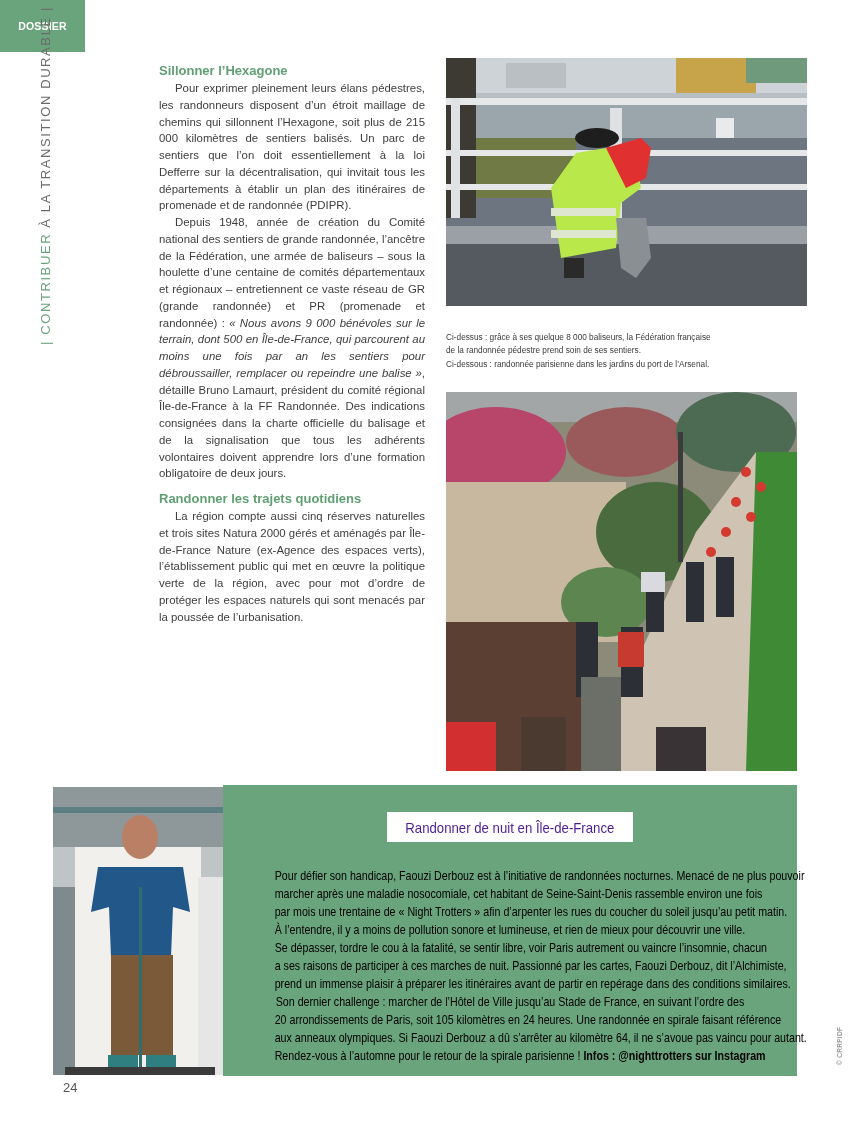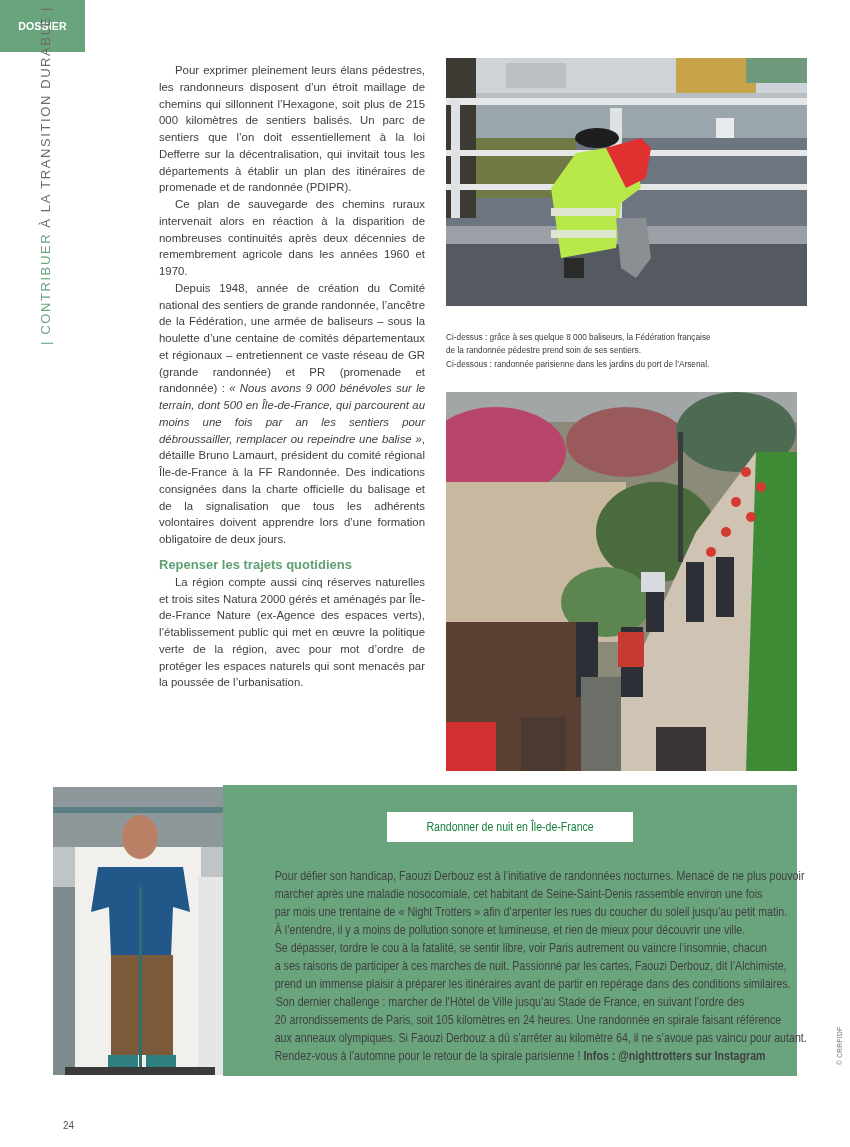--- a/index.html
+++ b/index.html
@@ -51,61 +51,61 @@
     transform: scaleX(0.86); transform-origin: left top;
   }
   .caption div { white-space: nowrap; }
 
   .box {
     position: absolute; left: 223px; top: 785px; width: 574px; height: 291px;
     background: #6aa47d;
   }
   .box-title {
     position: absolute; left: 164px; top: 27px; width: 246px; height: 30px;
-    background: #ffffff; color: #15803d;
-    font-family: "Liberation Sans Narrow", "Liberation Sans", sans-serif;
-    font-size: 12px; display: flex; align-items: center; justify-content: center;
+    background: #ffffff; color: #4c1d95;
+    font-family: "Liberation Sans Narrow", "Liberation Sans", sans-serif;
+    font-size: 15px; display: flex; align-items: center; justify-content: center;
     white-space: nowrap;
   }
   .box-title span { display: inline-block; transform: scaleX(0.88); }
   .box-body {
     position: absolute; left: 0; top: 82px; width: 574px;
-    color: #404040; text-align: center;
+    color: #000000; text-align: center;
     font-family: "Liberation Sans Narrow", "Liberation Sans", sans-serif;
     font-size: 13px; line-height: 18px;
   }
   .box-body .line { white-space: nowrap; display: block; transform: scaleX(0.82); transform-origin: center top; }
   .box-body b { font-weight: bold; }
 
   .page-number {
-    position: absolute; left: 63px; top: 1120px;
-    font-size: 10px; color: #555555;
+    position: absolute; left: 63px; top: 1080px;
+    font-size: 13px; color: #555555;
   }
   .credit {
     position: absolute; left: 836px; top: 1065px;
     transform-origin: left top; transform: rotate(-90deg);
     font-size: 6.5px; color: #777777; letter-spacing: 0.3px; white-space: nowrap;
   }
 </style>
 </head>
 <body>
 
 <div class="dossier-tab">
   <span>DOSSIER</span>
 </div>
 
 <div class="section-vertical">
   <span class="green">| CONTRIBUER </span><span>À LA TRANSITION DURABLE |</span>
 </div>
 
 <div class="article">
+  <h2>Sillonner l’Hexagone</h2>
   <p>Pour exprimer pleinement leurs élans pédestres, les randonneurs disposent d’un étroit maillage de chemins qui sillonnent l’Hexagone, soit plus de 215 000 kilomètres de sentiers balisés. Un parc de sentiers que l’on doit essentiellement à la loi Defferre sur la décentralisation, qui invitait tous les départements à établir un plan des itinéraires de promenade et de randonnée (PDIPR).</p>
-  <p>Ce plan de sauvegarde des chemins ruraux intervenait alors en réaction à la disparition de nombreuses continuités après deux décennies de remembrement agricole dans les années 1960 et 1970.</p>
   <p><span>Depuis 1948, année de création du Comité national des sentiers de grande randonnée, l’ancêtre de la Fédération, une armée de baliseurs – sous la houlette d’une centaine de comités départementaux et régionaux – entretiennent ce vaste réseau de GR (grande randonnée) et PR (promenade et randonnée) : </span><span class="quote">« Nous avons 9 000 bénévoles sur le terrain, dont 500 en Île-de-France, qui parcourent au moins une fois par an les sentiers pour débroussailler, remplacer ou repeindre une balise »</span><span>, détaille Bruno Lamaurt, président du comité régional Île-de-France à la FF Randonnée. Des indications consignées dans la charte officielle du balisage et de la signalisation que tous les adhérents volontaires doivent apprendre lors d’une formation obligatoire de deux jours.</span></p>
-  <h2 class="second">Repenser les trajets quotidiens</h2>
+  <h2 class="second">Randonner les trajets quotidiens</h2>
   <p>La région compte aussi cinq réserves naturelles et trois sites Natura 2000 gérés et aménagés par Île-de-France Nature (ex-Agence des espaces verts), l’établissement public qui met en œuvre la politique verte de la région, avec pour mot d’ordre de protéger les espaces naturels qui sont menacés par la poussée de l’urbanisation.</p>
 </div>
 
 <div class="photo photo-baliseur">
   <svg width="361" height="248" viewBox="0 0 361 248" preserveAspectRatio="none">
     <rect width="361" height="248" fill="#7d8791"></rect>
     <rect x="0" y="0" width="361" height="35" fill="#cdd3d6"></rect>
     <rect x="60" y="5" width="60" height="25" fill="#b9bfc3"></rect>
     <rect x="230" y="0" width="80" height="40" fill="#c7a34a"></rect>
     <rect x="300" y="0" width="61" height="25" fill="#6f9a7c"></rect>

